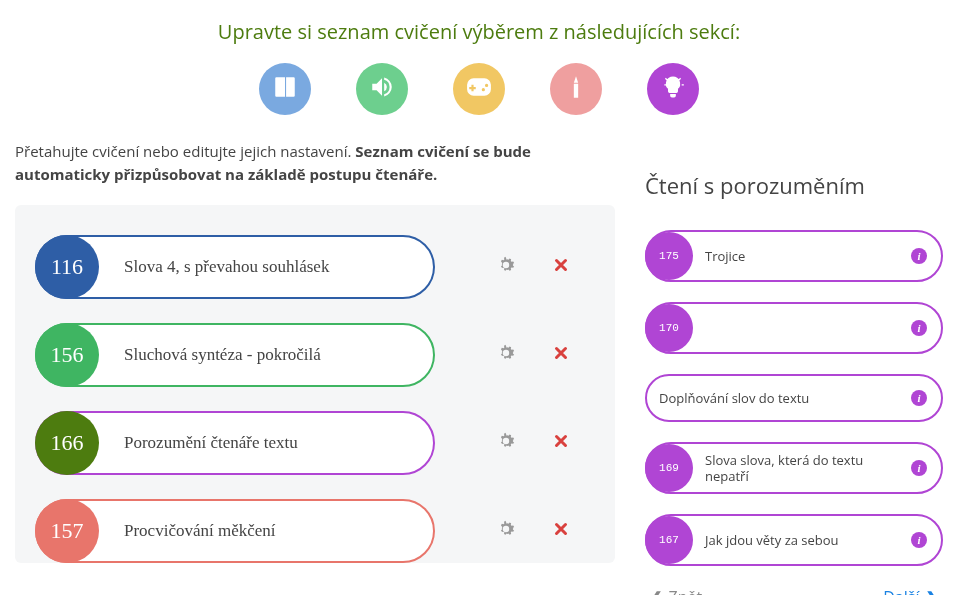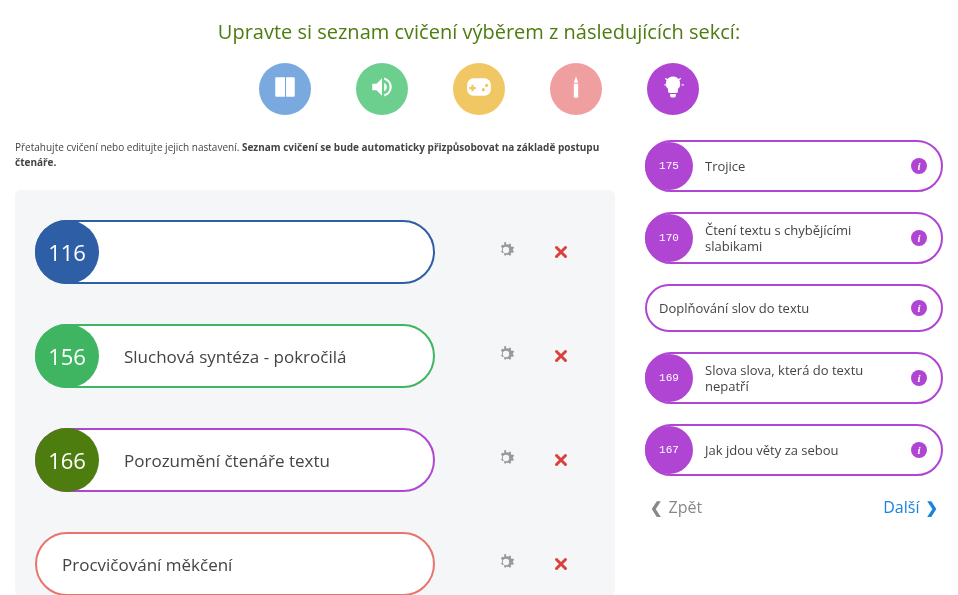--- a/index.html
+++ b/index.html
@@ -5,24 +5,24 @@
 * { box-sizing: border-box; margin: 0; padding: 0; }
 body { font-family: "Open Sans", "Segoe UI", Arial, sans-serif; background: #fff; color: #333; width: 958px; height: 595px; overflow: hidden; }
 .container { padding: 10px 15px 0 15px; }
 .heading { text-align: center; font-size: 20px; color: #4d7c0f; font-weight: 400; margin: 8px 0 18px; }
 .category-icons { display: flex; justify-content: center; gap: 45px; margin-bottom: 25px; }
 .cat-icon { width: 52px; height: 52px; border-radius: 50%; display: flex; align-items: center; justify-content: center; cursor: pointer; }
 .cat-icon svg { width: 26px; height: 26px; fill: #fff; }
 .columns { display: flex; gap: 30px; }
 .col-left { flex: 0 0 600px; }
 .col-right { flex: 1; }
-.instructions { font-size: 10px; color: #444; line-height: 1.5; margin-bottom: 20px; }
+.instructions { font-size: 15px; color: #444; line-height: 1.5; margin-bottom: 20px; }
 .instructions b { font-weight: 700; }
 .left-list { background: #f5f6f7; border-radius: 6px; padding: 30px 20px 0 20px; }
-.exercise-row { display: flex; align-items: center; margin-bottom: 40px; }
+.exercise-row { display: flex; align-items: center; margin-bottom: 24px; font-family: Liberation Serif, serif; }
 .pill { display: flex; align-items: center; border: 2px solid; border-radius: 999px; height: 64px; width: 400px; background: #fff; position: relative; }
 .pill-num { width: 64px; height: 64px; border-radius: 50%; display: flex; align-items: center; justify-content: center; color: #fff; font-size: 22px; font-weight: 400; margin-left: -2px; }
 .pill-label { padding-left: 25px; font-size: 17px; color: #444; }
 .row-actions { display: flex; align-items: center; gap: 35px; margin-left: 60px; }
 .gear-icon svg { width: 22px; height: 22px; fill: #999; }
 .remove-icon { color: #e63946; font-size: 22px; font-weight: 900; cursor: pointer; }
 .remove-icon svg { width: 18px; height: 18px; fill: #d9413e;}
 
 .right-title { font-size: 22px; color: #444; font-weight: 400; margin: 30px 0 30px; }
 .right-item { display: flex; align-items: center; border: 2px solid #b045d4; border-radius: 999px; background: #fff; min-height: 48px; margin-bottom: 20px; position: relative; }
@@ -72,20 +72,21 @@
   <div class="columns">
     <div class="col-left">
       <p class="instructions">
         <span>Přetahujte cvičení nebo editujte jejich nastavení. </span><b>Seznam cvičení se bude automaticky přizpůsobovat na základě postupu čtenáře.</b>
       </p>
 
       <div class="left-list">
         <div class="exercise-row">
           <div class="pill" style="border-color:#2e5ea6">
             <div class="pill-num" style="background:#2e5ea6">116</div>
+            <div class="pill-label">Slova 4, s převahou souhlásek</div>
           </div>
           <div class="row-actions">
             <span class="gear-icon"><svg viewBox="0 0 24 24">
                   <path d="M19.4 13l.6-1-.6-1 1.5-1.2-1-1.7-1.9.4-.8-.8.4-1.9-1.7-1-1.2 1.5-1-.6-1 .6L11.5 3l-1.7 1 .4 1.9-.8.8-1.9-.4-1 1.7L8 10.2l-.6 1 .6 1L6.5 13.4l1 1.7 1.9-.4.8.8-.4 1.9 1.7 1 1.2-1.5 1 .6 1-.6 1.2 1.5 1.7-1-.4-1.9.8-.8 1.9.4 1-1.7L19.4 13zM12 15.5A3.5 3.5 0 1112 8.5a3.5 3.5 0 010 7z"></path>
                 </svg></span>
             <span class="remove-icon"><svg viewBox="0 0 24 24">
                   <path d="M18 6L6 18M6 6l12 12" stroke="#d9413e" stroke-width="4" stroke-linecap="round"></path>
                 </svg></span>
           </div>
         </div>
@@ -115,45 +116,46 @@
                   <path d="M19.4 13l.6-1-.6-1 1.5-1.2-1-1.7-1.9.4-.8-.8.4-1.9-1.7-1-1.2 1.5-1-.6-1 .6L11.5 3l-1.7 1 .4 1.9-.8.8-1.9-.4-1 1.7L8 10.2l-.6 1 .6 1L6.5 13.4l1 1.7 1.9-.4.8.8-.4 1.9 1.7 1 1.2-1.5 1 .6 1-.6 1.2 1.5 1.7-1-.4-1.9.8-.8 1.9.4 1-1.7L19.4 13zM12 15.5A3.5 3.5 0 1112 8.5a3.5 3.5 0 010 7z"></path>
                 </svg></span>
             <span class="remove-icon"><svg viewBox="0 0 24 24">
                   <path d="M18 6L6 18M6 6l12 12" stroke="#d9413e" stroke-width="4" stroke-linecap="round"></path>
                 </svg></span>
           </div>
         </div>
 
         <div class="exercise-row">
           <div class="pill" style="border-color:#e8756b">
+            <div class="pill-num" style="background:#e8756b">157</div>
             <div class="pill-label">Procvičování měkčení</div>
           </div>
           <div class="row-actions">
             <span class="gear-icon"><svg viewBox="0 0 24 24">
                   <path d="M19.4 13l.6-1-.6-1 1.5-1.2-1-1.7-1.9.4-.8-.8.4-1.9-1.7-1-1.2 1.5-1-.6-1 .6L11.5 3l-1.7 1 .4 1.9-.8.8-1.9-.4-1 1.7L8 10.2l-.6 1 .6 1L6.5 13.4l1 1.7 1.9-.4.8.8-.4 1.9 1.7 1 1.2-1.5 1 .6 1-.6 1.2 1.5 1.7-1-.4-1.9.8-.8 1.9.4 1-1.7L19.4 13zM12 15.5A3.5 3.5 0 1112 8.5a3.5 3.5 0 010 7z"></path>
                 </svg></span>
             <span class="remove-icon"><svg viewBox="0 0 24 24">
                   <path d="M18 6L6 18M6 6l12 12" stroke="#d9413e" stroke-width="4" stroke-linecap="round"></path>
                 </svg></span>
           </div>
         </div>
 
       </div>
     </div>
 
     <div class="col-right">
+      <h3 class="right-title">Čtení s porozuměním</h3>
 
       <div class="right-item">
         <div class="right-num">175</div>
         <div class="right-label">Trojice</div>
         <div class="info-icon">i</div>
       </div>
       <div class="right-item">
         <div class="right-num">170</div>
-        <div class="right-label">Čtení textu s chybějícími slabikami</div>
         <div class="info-icon">i</div>
       </div>
       <div class="right-item">
         <div class="right-label">Doplňování slov do textu</div>
         <div class="info-icon">i</div>
       </div>
       <div class="right-item">
         <div class="right-num">169</div>
         <div class="right-label">Slova slova, která do textu nepatří</div>
         <div class="info-icon">i</div>

